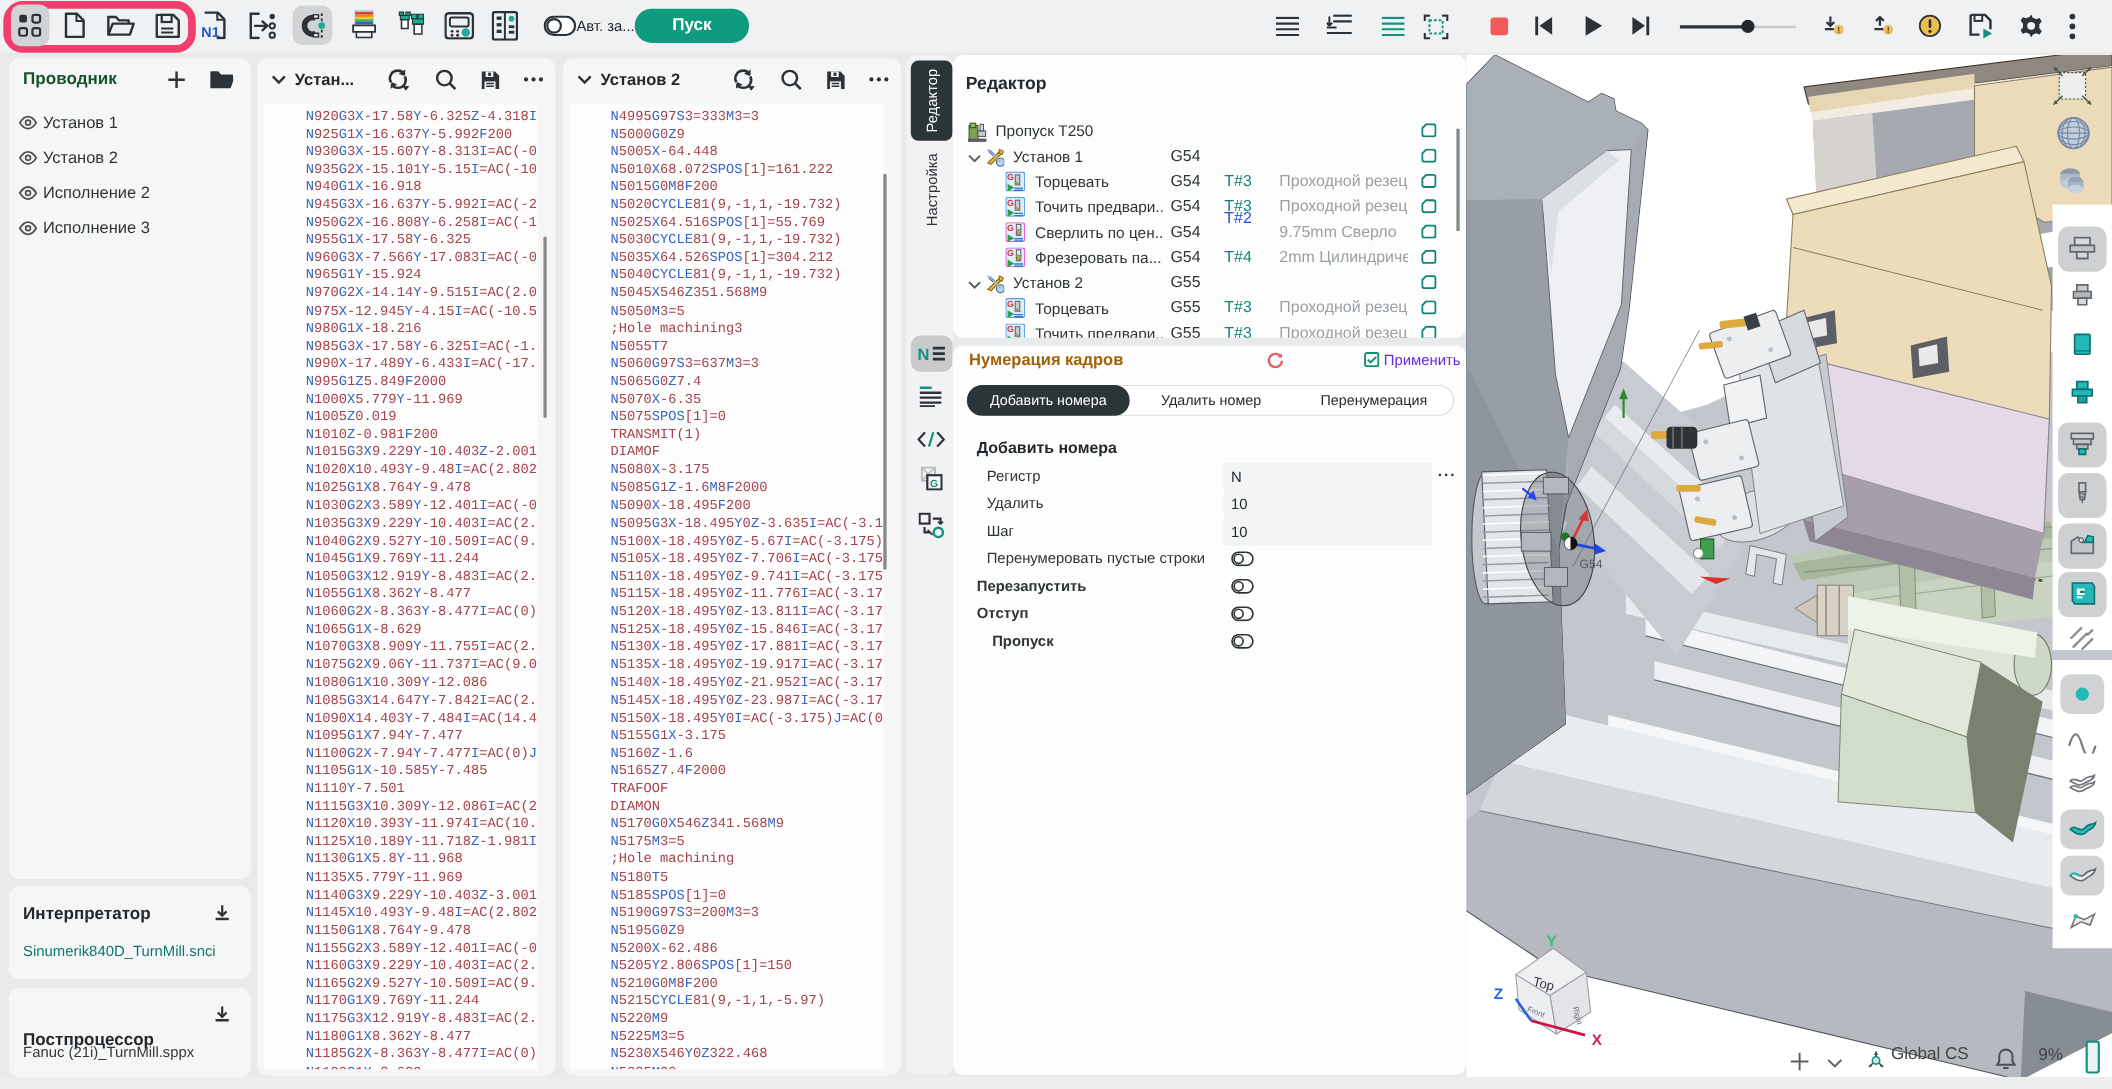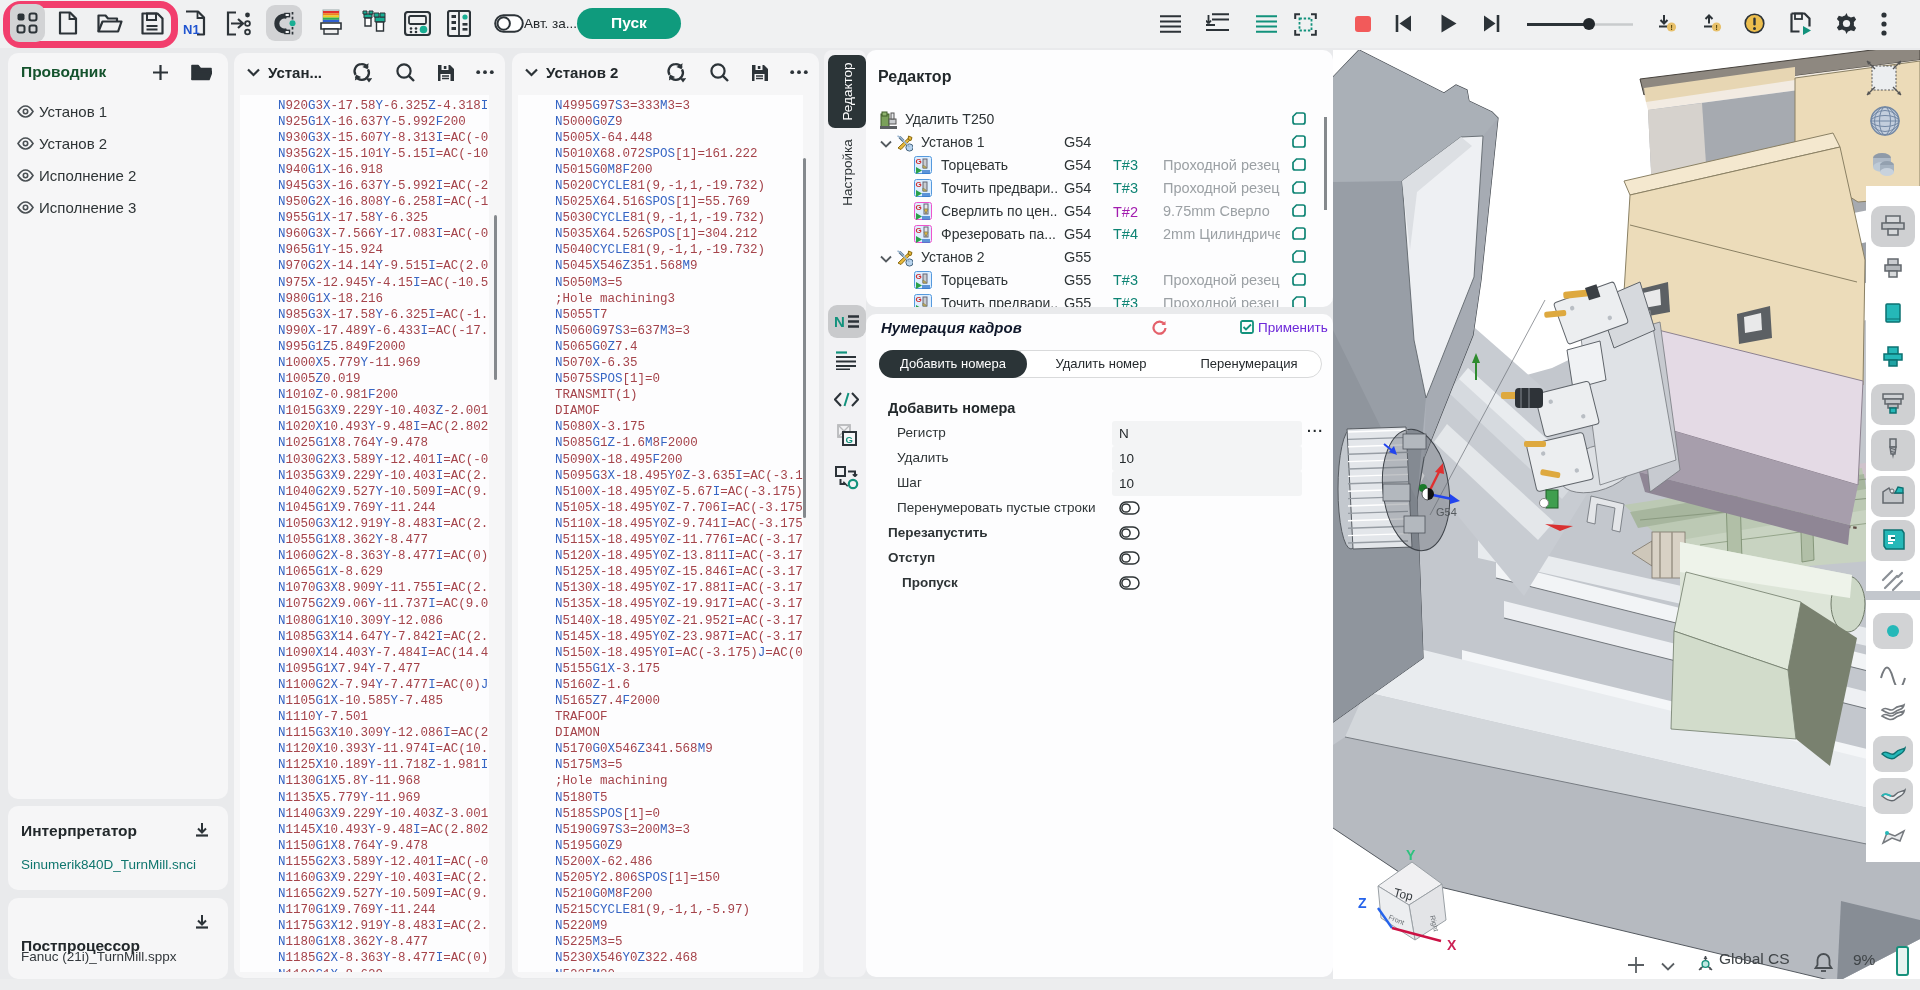--- a/index.html
+++ b/index.html
@@ -305,21 +305,21 @@
 <div class="abs" style="left:878px;top:68px;font-size:16px;font-weight:bold;color:#22282b;">Редактор</div>
 <div class="abs" style="left:866px;top:50px;width:467px;height:257px;overflow:hidden;border-radius:10px;">
     <div class="abs" style="left:-866px;top:-50px;width:1920px;height:990px;">
       <svg class="abs" style="left:880px;top:111px" width="17" height="18" viewBox="0 0 17 18" fill="none">
         <rect x="1" y="3" width="8" height="13" fill="#7aa05a" stroke="#3e5a28"></rect>
         <rect x="2" y="1" width="5" height="4" fill="#8fb46e" stroke="#3e5a28"></rect>
         <rect x="9" y="8" width="7" height="5" fill="#c9ccd0" stroke="#555"></rect>
         <rect x="11" y="2" width="3" height="6" fill="#e5e7e9" stroke="#555"></rect>
         <rect x="0" y="15" width="17" height="3" fill="#5b5e62"></rect>
       </svg>
-      <div class="abs" style="left:905px;top:111px;font-size:14px;width:116px;overflow:hidden;white-space:nowrap;">Удалить Т250</div>
+      <div class="abs" style="left:905px;top:111px;font-size:14px;width:116px;overflow:hidden;white-space:nowrap;">Пропуск Т250</div>
       <svg class="abs" style="left:1292px;top:112px" width="14" height="13" viewBox="0 0 14 13" fill="none">
         <path d="M4.5 1h6.5a2 2 0 0 1 2 2v7a2 2 0 0 1-2 2H3a2 2 0 0 1-2-2V4.5z" stroke="#0e8474" stroke-width="1.7" fill="none"></path>
       </svg>
       <svg class="abs" style="left:880px;top:140px" width="12" height="9" viewBox="0 0 12 9" fill="none">
         <path d="M1 1.5l5 5 5-5" stroke="#555b60" stroke-width="1.8" fill="none"></path>
       </svg>
       <svg class="abs" style="left:896px;top:135px" width="17" height="17" viewBox="0 0 17 17" fill="none">
         <path d="M2 13L13 2.5l2.5 1L5 14.5z" fill="#e8b93c" stroke="#8a6a10"></path>
         <path d="M12.5 1l3.5 1.5L15 5.5l-2.8-1z" fill="#e8b93c" stroke="#8a6a10"></path>
         <circle cx="13.5" cy="12.5" r="3.6" fill="#b8d4ee" stroke="#46647e"></circle>
@@ -364,21 +364,21 @@
       <svg class="abs" style="left:914px;top:202px" width="18" height="18" viewBox="0 0 18 18" fill="none">
         <rect x="0.5" y="0.5" width="17" height="17" rx="2" fill="#ddeeff" stroke="#ee55cc"></rect>
         <text x="1.5" y="8" font-size="8" font-weight="bold" fill="#d03030" font-family="Liberation Sans">G</text>
         <path d="M2 11l6 3.5-6 3.5z" fill="#2aa04a"></path>
         <path d="M8 15h8M8 17h8" stroke="#3377cc" stroke-width="1.3"></path>
         <rect x="10" y="2" width="4" height="10" fill="#e5e7e9" stroke="#667"></rect>
         <path d="M10 7h4l-2 5z" fill="#e8b93c" stroke="#886"></path>
       </svg>
       <div class="abs" style="left:941px;top:203px;font-size:14px;width:116px;overflow:hidden;white-space:nowrap;">Сверлить по цен...</div>
       <div class="abs" style="left:1064px;top:203px;font-size:14.5px;">G54</div>
-      <div class="abs" style="left:1113px;top:204px;font-size:14.5px;color:#a21caf;">T#2</div>
+      <div class="abs" style="left:1113px;top:191px;font-size:14.5px;color:#1d4ed8;">T#2</div>
       <div class="abs" style="left:1163px;top:203px;font-size:14.5px;color:#9ba0a4;width:117px;overflow:hidden;white-space:nowrap;">9.75mm Сверло</div>
       <svg class="abs" style="left:1292px;top:204px" width="14" height="13" viewBox="0 0 14 13" fill="none">
         <path d="M4.5 1h6.5a2 2 0 0 1 2 2v7a2 2 0 0 1-2 2H3a2 2 0 0 1-2-2V4.5z" stroke="#0e8474" stroke-width="1.7" fill="none"></path>
       </svg>
       <svg class="abs" style="left:914px;top:225px" width="18" height="18" viewBox="0 0 18 18" fill="none">
         <rect x="0.5" y="0.5" width="17" height="17" rx="2" fill="#ddeeff" stroke="#ee55cc"></rect>
         <text x="1.5" y="8" font-size="8" font-weight="bold" fill="#d03030" font-family="Liberation Sans">G</text>
         <path d="M2 11l6 3.5-6 3.5z" fill="#2aa04a"></path>
         <path d="M8 15h8M8 17h8" stroke="#3377cc" stroke-width="1.3"></path>
         <rect x="10" y="2" width="4" height="10" fill="#e5e7e9" stroke="#667"></rect>
@@ -433,21 +433,21 @@
       <div class="abs" style="left:1064px;top:295px;font-size:14.5px;">G55</div>
       <div class="abs" style="left:1113px;top:295px;font-size:14.5px;color:#0e8474;">T#3</div>
       <div class="abs" style="left:1163px;top:295px;font-size:14.5px;color:#9ba0a4;width:117px;overflow:hidden;white-space:nowrap;">Проходной резец|</div>
       <svg class="abs" style="left:1292px;top:296px" width="14" height="13" viewBox="0 0 14 13" fill="none">
         <path d="M4.5 1h6.5a2 2 0 0 1 2 2v7a2 2 0 0 1-2 2H3a2 2 0 0 1-2-2V4.5z" stroke="#0e8474" stroke-width="1.7" fill="none"></path>
       </svg>
     </div>
   </div>
 <div class="abs" style="left:1324px;top:117px;width:3px;height:93px;background:#85898d;"></div>
 <div class="white" style="left:866px;top:314px;width:467px;height:663px;border-radius:10px;"></div>
-<div class="abs" style="left:881px;top:319px;font-size:15px;font-weight:bold;color:#0f172a;font-style:italic;">Нумерация кадров</div>
+<div class="abs" style="left:881px;top:319px;font-size:15px;font-weight:bold;color:#a16207;">Нумерация кадров</div>
 <svg class="abs" style="left:1152px;top:320px" width="15" height="15" viewBox="0 0 15 15" fill="none">
     <path d="M12.6 4.5A6 6 0 1 0 13.5 8" stroke="#e4606a" stroke-width="2.2" fill="none"></path>
     <path d="M13.5 1v4h-4z" fill="#e4606a"></path>
   </svg>
 <div class="abs" style="left:1170px;top:320px;font-size:13.5px;color:#24292c;margin-top:40px;">Сбросить</div>
 <svg class="abs" style="left:1240px;top:320px" width="14" height="14" viewBox="0 0 14 14" fill="none">
     <rect x="1" y="1" width="12" height="12" rx="1.5" stroke="#12927c" stroke-width="1.8"></rect>
     <path d="M3.5 7l2.5 2.5L11 4.5" stroke="#12927c" stroke-width="1.8" fill="none"></path>
   </svg>
 <div class="abs" style="left:1258px;top:320px;font-size:13.5px;color:#6d28d9;text-align:center;">Применить</div>

